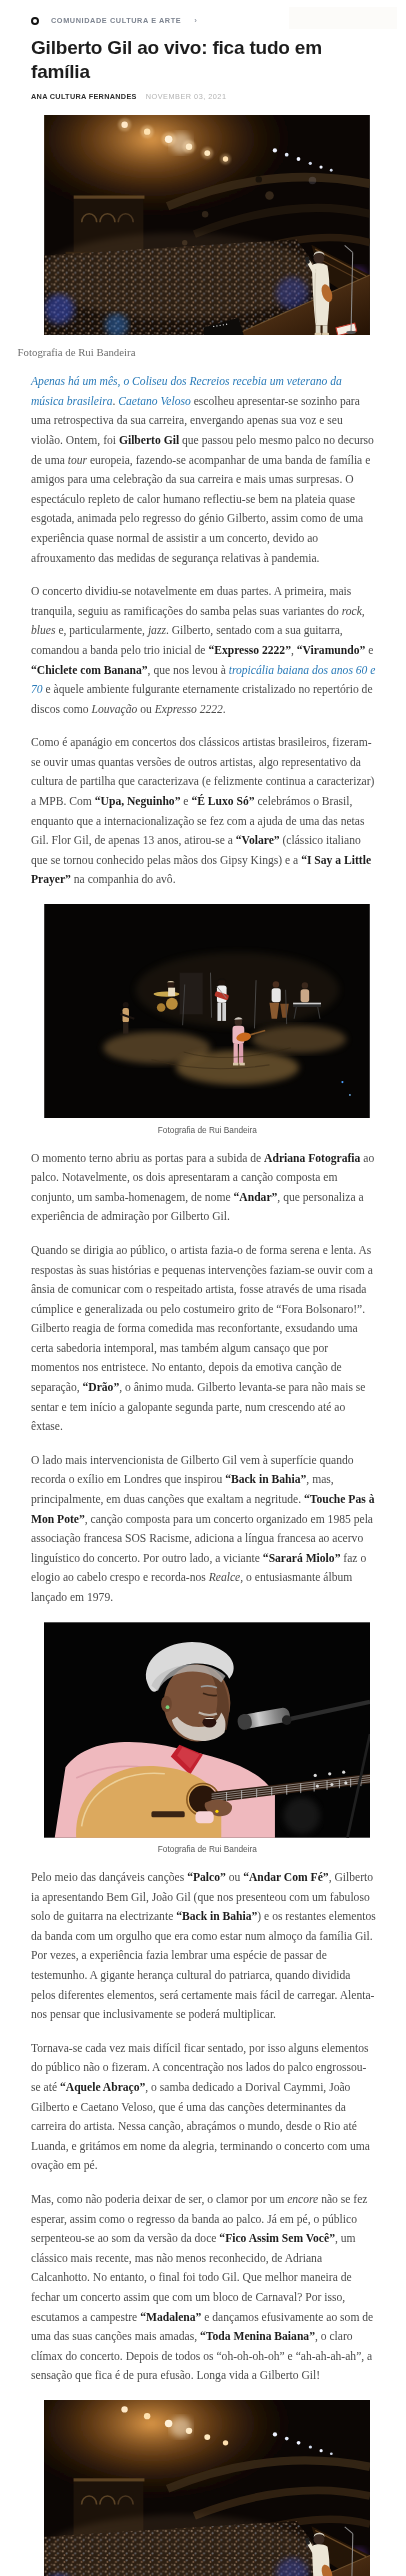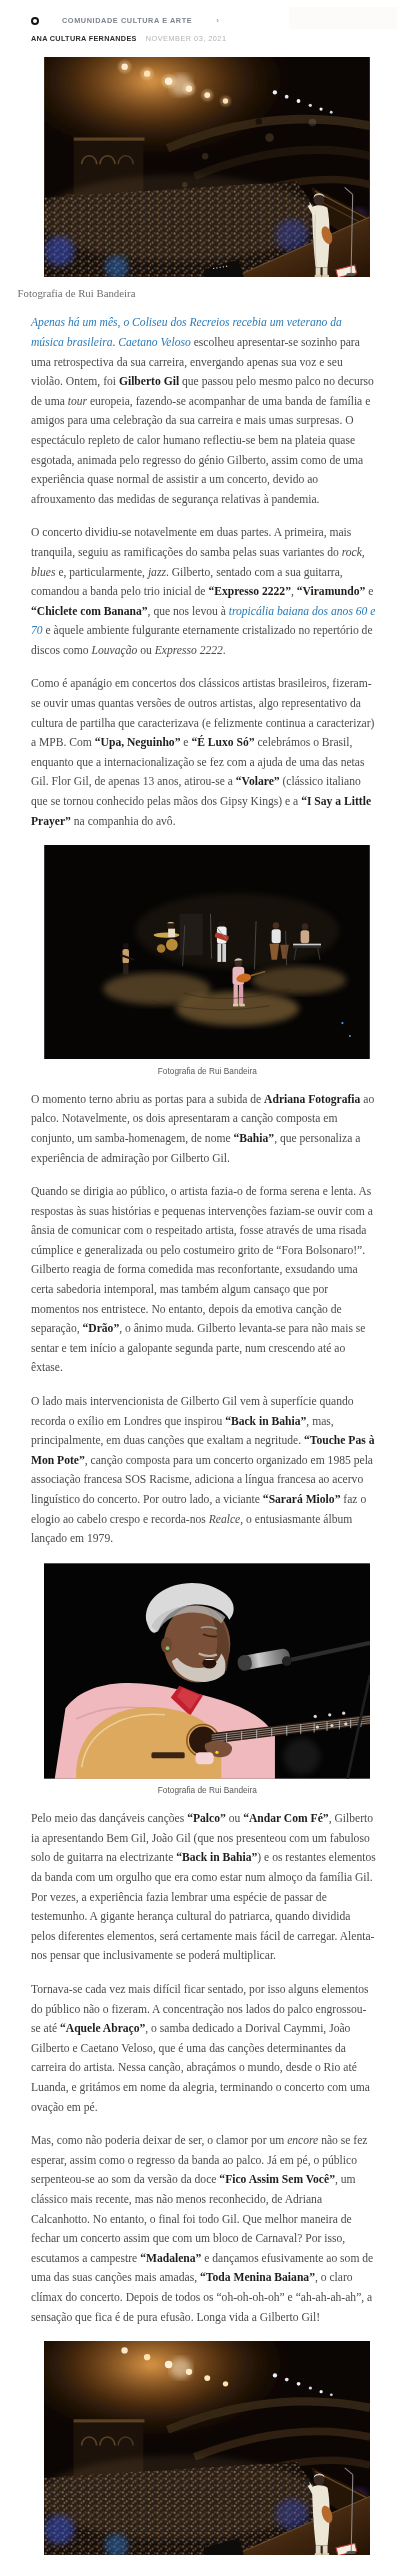--- a/index.html
+++ b/index.html
@@ -1,19 +1,19 @@
 <!DOCTYPE html>
 <html lang="pt" style="font-size:8.6px"><head>
 <meta charset="utf-8">
 <style>
   html,body{margin:0;padding:0;background:#ffffff;}
   body{width:407px;font-family:"Liberation Serif",serif;color:#4b4b4b;position:relative;}
   .container{padding:0 31px;}
   
-  .brand-row{display:flex;align-items:center;gap:23px;padding-top:16px;}
+  .brand-row{display:flex;align-items:center;gap:12px;padding-top:16px;}
   .logo-ring{width:8px;height:8px;border-radius:50%;border:2.7px solid #141414;box-sizing:border-box;background:#fff;flex:0 0 auto;}
   .brand-label{font-family:"Liberation Sans",sans-serif;font-weight:bold;font-size:7.3px;color:#7d8490;letter-spacing:0.6px;text-decoration:none;white-space:nowrap;}
   .brand-chevron{font-family:"Liberation Sans",sans-serif;font-weight:bold;color:#9aa0aa;font-size:8px;margin-left:1.1px;}
   .faint-panel{position:absolute;top:7px;right:10.2px;width:108px;height:22px;background:#fcfbf9;}
   h1.title{font-family:"Liberation Sans",sans-serif;font-weight:700;font-size:19px;line-height:24px;color:#1d1d1d;letter-spacing:-0.2px;margin:10.8px 0 0;max-width:309px;}
   .byline{margin-top:8.6px;font-family:"Liberation Sans",sans-serif;font-size:7.3px;}
   .byline .author{font-weight:bold;color:#2e2e2e;letter-spacing:0.3px;}
   .byline .date{color:#b3b3b3;letter-spacing:0.5px;margin-left:7px;}
   
   figure{margin:14px 0 0 13.4px;width:326px;padding:0;}
@@ -32,20 +32,21 @@
 <div class="faint-panel"></div>
 
 <div class="container">
 
   <div class="brand-row">
     <span class="logo-ring"></span>
     <span class="brand-label">COMUNIDADE CULTURA E ARTE</span>
     <span class="brand-chevron">›</span>
   </div>
 
+  <h1 class="title">Gilberto Gil ao vivo: fica tudo em família</h1>
 
   <div class="byline">
     <span class="author">ANA CULTURA FERNANDES</span>
     <span class="date">NOVEMBER 03, 2021</span>
   </div>
 
   <figure>
     <svg width="326" height="220" viewBox="0 0 607 410" xmlns="http://www.w3.org/2000/svg">
       <defs>
         <radialGradient id="glowWarm" cx="50%" cy="50%" r="50%">
@@ -226,21 +227,21 @@
 
       <path d="M200,290 Q300,318 420,300" stroke="#3a2c18" stroke-width="2" fill="none" opacity="0.6"></path>
       <path d="M260,276 Q340,300 460,268" stroke="#30240f" stroke-width="1.5" fill="none" opacity="0.6"></path>
 
       <circle cx="556" cy="332" r="2" fill="#4aa0ff"></circle>
       <circle cx="570" cy="356" r="1.6" fill="#7ac0ff"></circle>
     </svg>
     <figcaption class="caption-center">Fotografia de Rui Bandeira</figcaption>
   </figure>
 
-  <p class="body">O momento terno abriu as portas para a subida de <strong>Adriana Fotografia</strong> ao palco. Notavelmente, os dois apresentaram a canção composta em conjunto, um samba-homenagem, de nome <strong>“Bahia”</strong>, que personaliza a experiência de admiração por Gilberto Gil.</p>
+  <p class="body">O momento terno abriu as portas para a subida de <strong>Adriana Fotografia</strong> ao palco. Notavelmente, os dois apresentaram a canção composta em conjunto, um samba-homenagem, de nome <strong>“Andar”</strong>, que personaliza a experiência de admiração por Gilberto Gil.</p>
   <p class="body">Quando se dirigia ao público, o artista fazia-o de forma serena e lenta. As respostas às suas histórias e pequenas intervenções faziam-se ouvir com a ânsia de comunicar com o respeitado artista, fosse através de uma risada cúmplice e generalizada ou pelo costumeiro grito de “Fora Bolsonaro!”. Gilberto reagia de forma comedida mas reconfortante, exsudando uma certa sabedoria intemporal, mas também algum cansaço que por momentos nos entristece. No entanto, depois da emotiva canção de separação, <strong>“Drão”</strong>, o ânimo muda. Gilberto levanta-se para não mais se sentar e tem início a galopante segunda parte, num crescendo até ao êxtase.</p>
   <p class="body">O lado mais intervencionista de Gilberto Gil vem à superfície quando recorda o exílio em Londres que inspirou <strong>“Back in Bahia”</strong>, mas, principalmente, em duas canções que exaltam a negritude. <strong>“Touche Pas à Mon Pote”</strong>, canção composta para um concerto organizado em 1985 pela associação francesa SOS Racisme, adiciona a língua francesa ao acervo linguístico do concerto. Por outro lado, a viciante <strong>“Sarará Miolo”</strong> faz o elogio ao cabelo crespo e recorda-nos <em>Realce</em>, o entusiasmante álbum lançado em 1979.</p>
 
   <figure>
     <svg width="326" height="216" viewBox="0 0 607 401" xmlns="http://www.w3.org/2000/svg">
       <defs>
         <linearGradient id="micMetal" x1="0" y1="0" x2="1" y2="0">
           <stop offset="0%" stop-color="#4a4a4a"></stop>
           <stop offset="35%" stop-color="#cfcfcf"></stop>
           <stop offset="70%" stop-color="#8a8a8a"></stop>

